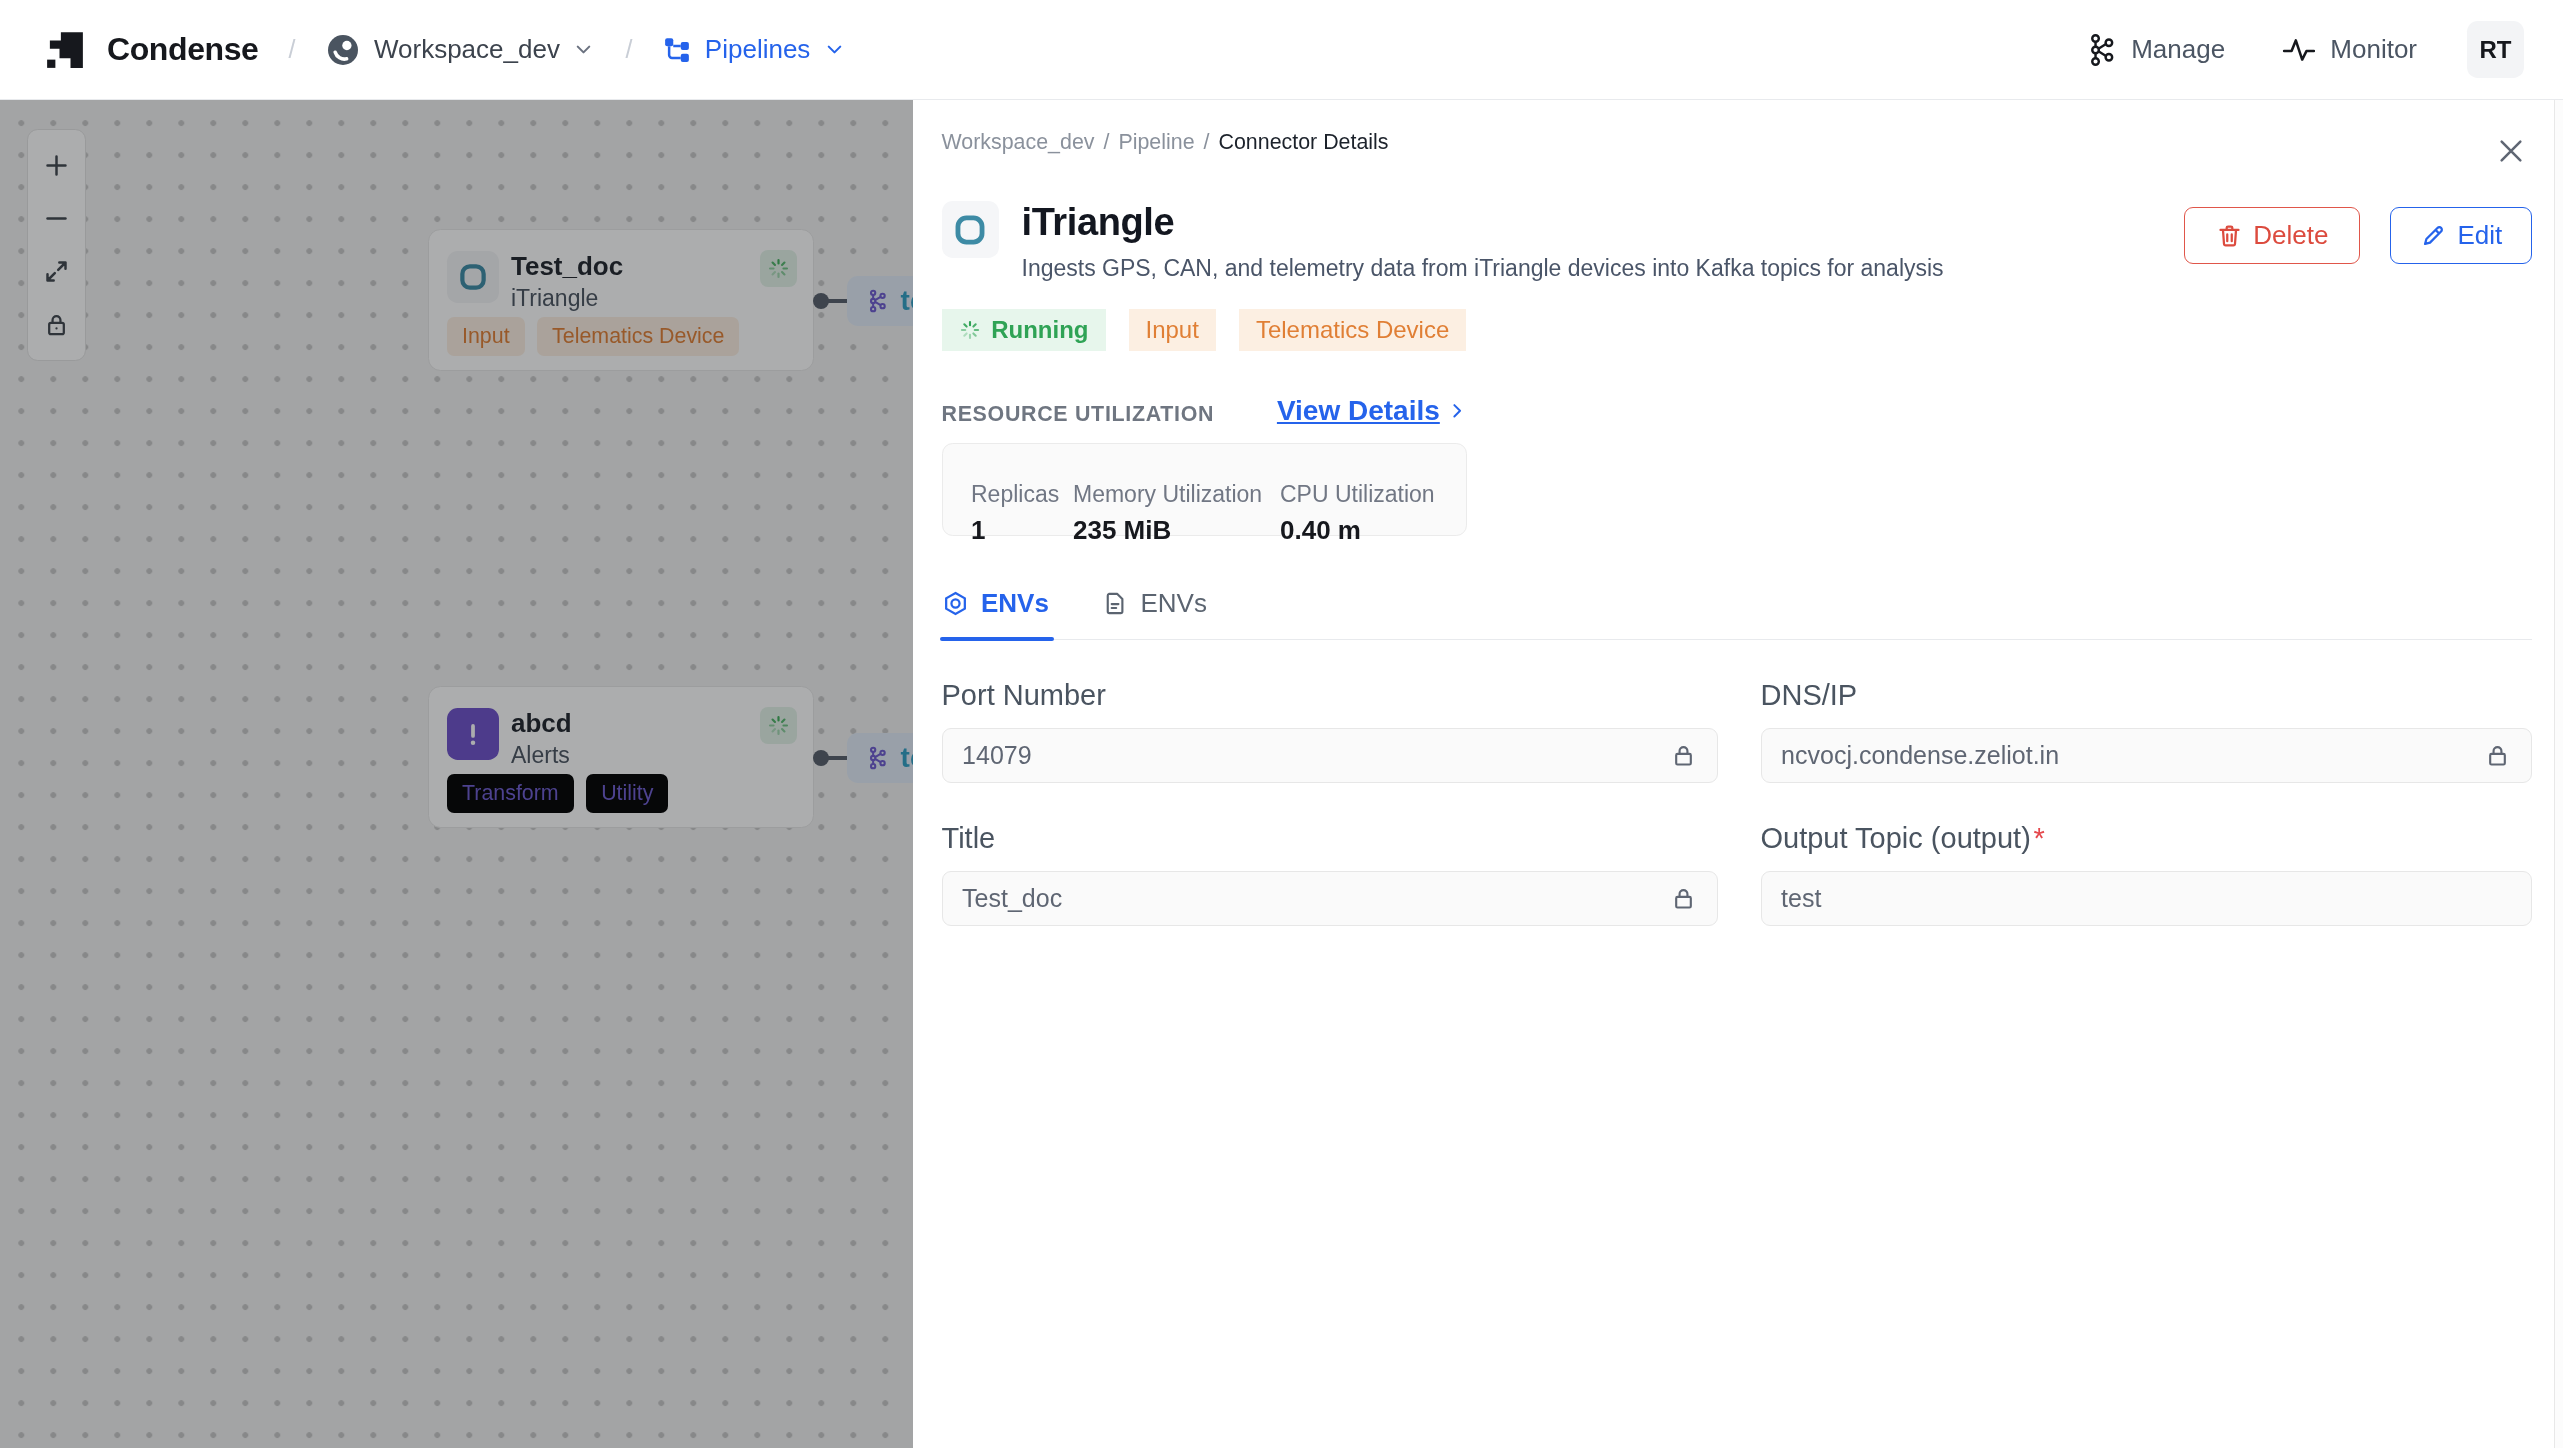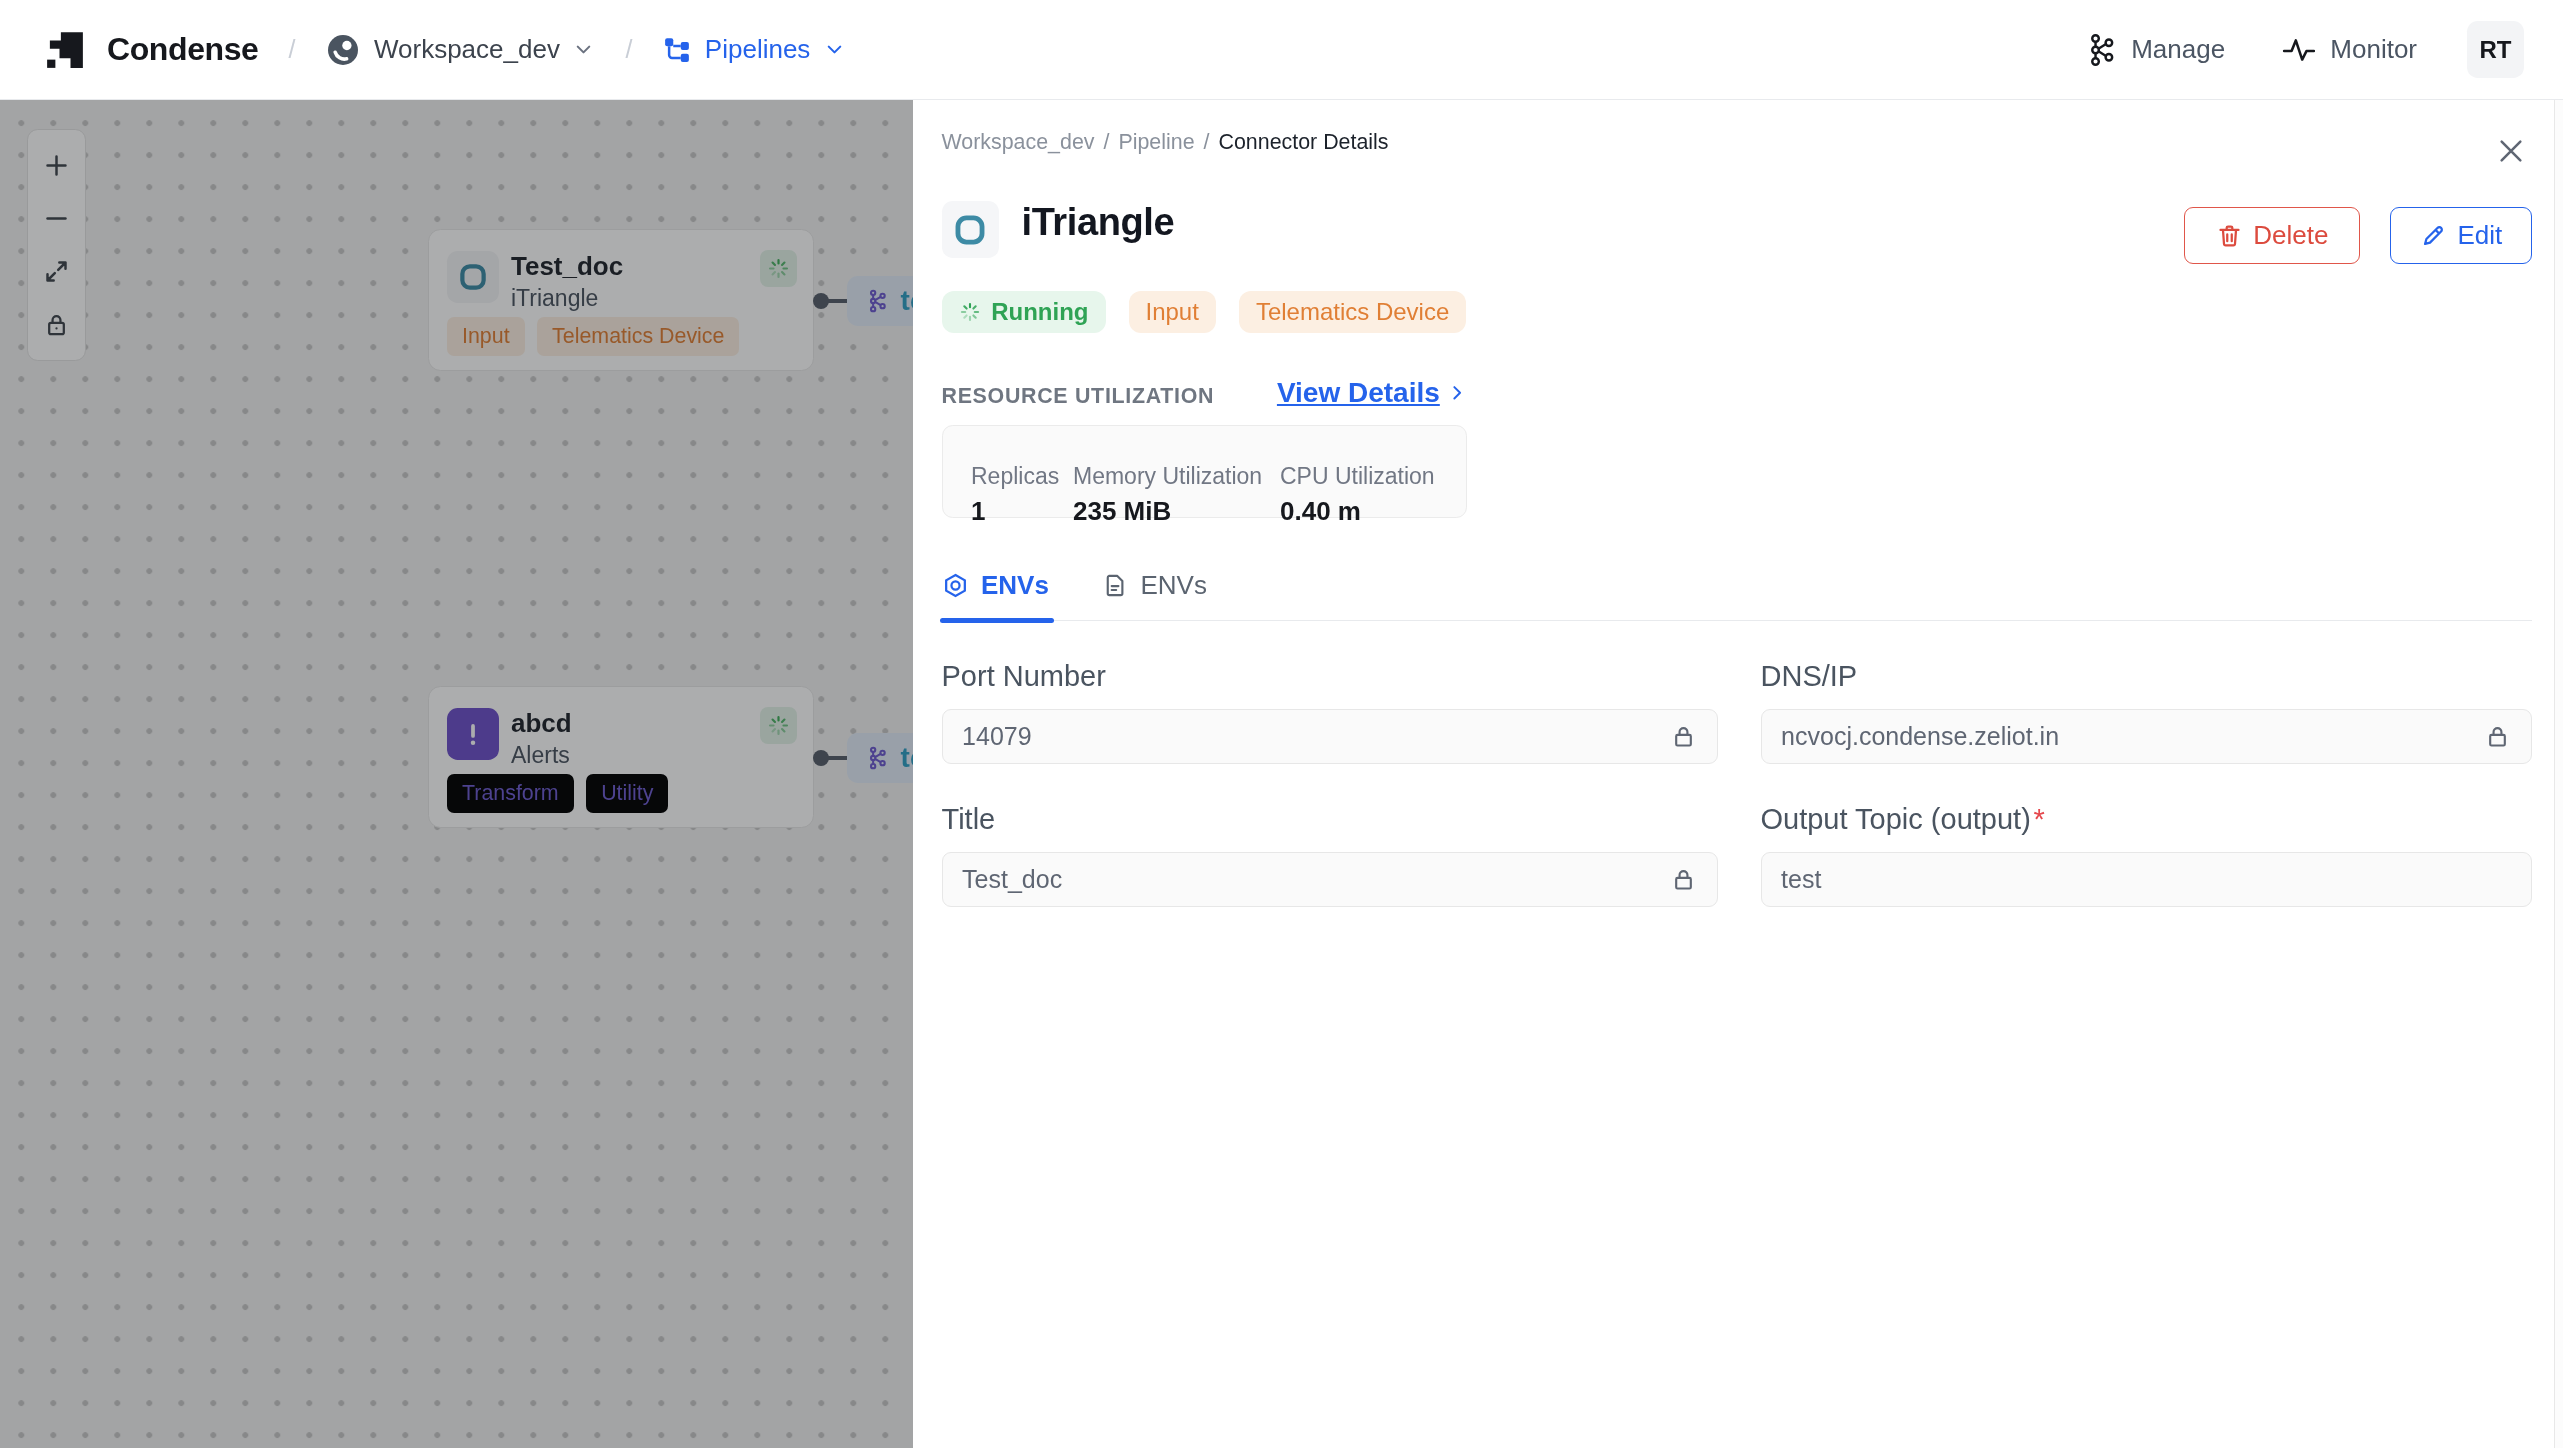--- a/index.html
+++ b/index.html
@@ -86,21 +86,21 @@
   .hdr-desc { font-size:23px; color:#4a5568; margin-top:10.7px; }
   .hdr-actions { display:flex; gap:30px; flex:none; margin-top:5.3px; }
   .btn { display:flex; align-items:center; justify-content:center; gap:10.7px; height:57px;
          border-radius:9px; font-size:26px; font-weight:500; cursor:pointer; background:#fff; }
   .btn svg { width:27px; height:27px; }
   .btn.danger { width:176px; border:1.8px solid #e0564a; color:#dc4b3e;justify-content:center; }
   .btn.primary { width:142px; border:1.8px solid #2563eb; color:#2563eb; }
 
   .badges { display:flex; gap:23px; margin-top:27px; align-items:center; }
   .badge { display:flex; align-items:center; gap:10.7px; height:42px; padding:0 17px;
-           border-radius:12px; font-size:24px; font-weight:600; }
+           border-radius:0; font-size:24px; font-weight:600; }
   .badge svg { width:22px; height:22px; }
   .badge.green { background:#e7f6ec; color:#2fa355; }
   .badge.orange { background:#fcefe2; color:#e07f35; font-weight:500; }
 
   .res-head { width:525px; display:flex; align-items:flex-end; justify-content:space-between; margin-top:44px; }
   .res-title { font-size:21.4px; font-weight:700; color:#6f7681; letter-spacing:0.7px; }
   .view-link { display:flex; align-items:center; gap:7.1px; cursor:pointer; }
   .view-link .t { font-size:28px; font-weight:700; color:#2563eb; text-decoration:underline; }
   .view-link svg { width:19.6px; height:19.6px; color:#2563eb; }
   .res-card { width:525px; height:93px; margin-top:16px; background:#fafafa;
@@ -321,20 +321,21 @@
     </div>
 
     <div class="hdr">
       <div class="hdr-ico">
         <svg viewBox="0 0 24 24" fill="none" stroke="#3d8ba5" stroke-width="3.4">
           <rect x="3.5" y="3.5" width="17" height="17" rx="6"></rect>
         </svg>
       </div>
       <div class="hdr-txt">
         <div class="hdr-title">iTriangle</div>
+        <div class="hdr-desc">Ingests GPS, CAN, and telemetry data from iTriangle devices into Kafka topics for analysis</div>
       </div>
       <div class="hdr-actions">
         <button class="btn danger">
           <svg viewBox="0 0 24 24" fill="none" stroke="currentColor" stroke-width="2" stroke-linecap="round" stroke-linejoin="round">
             <path d="M4,7 H20 M9.5,7 V5.2 a1.2,1.2 0 0 1 1.2,-1.2 h2.6 a1.2,1.2 0 0 1 1.2,1.2 V7 M6.2,7 l0.9,12.3 a1.5,1.5 0 0 0 1.5,1.4 h6.8 a1.5,1.5 0 0 0 1.5,-1.4 L17.8,7 M10,11 v6 M14,11 v6"></path>
           </svg>
           <span>Delete</span>
         </button>
         <button class="btn primary">
           <svg viewBox="0 0 24 24" fill="none" stroke="currentColor" stroke-width="2" stroke-linecap="round" stroke-linejoin="round">

